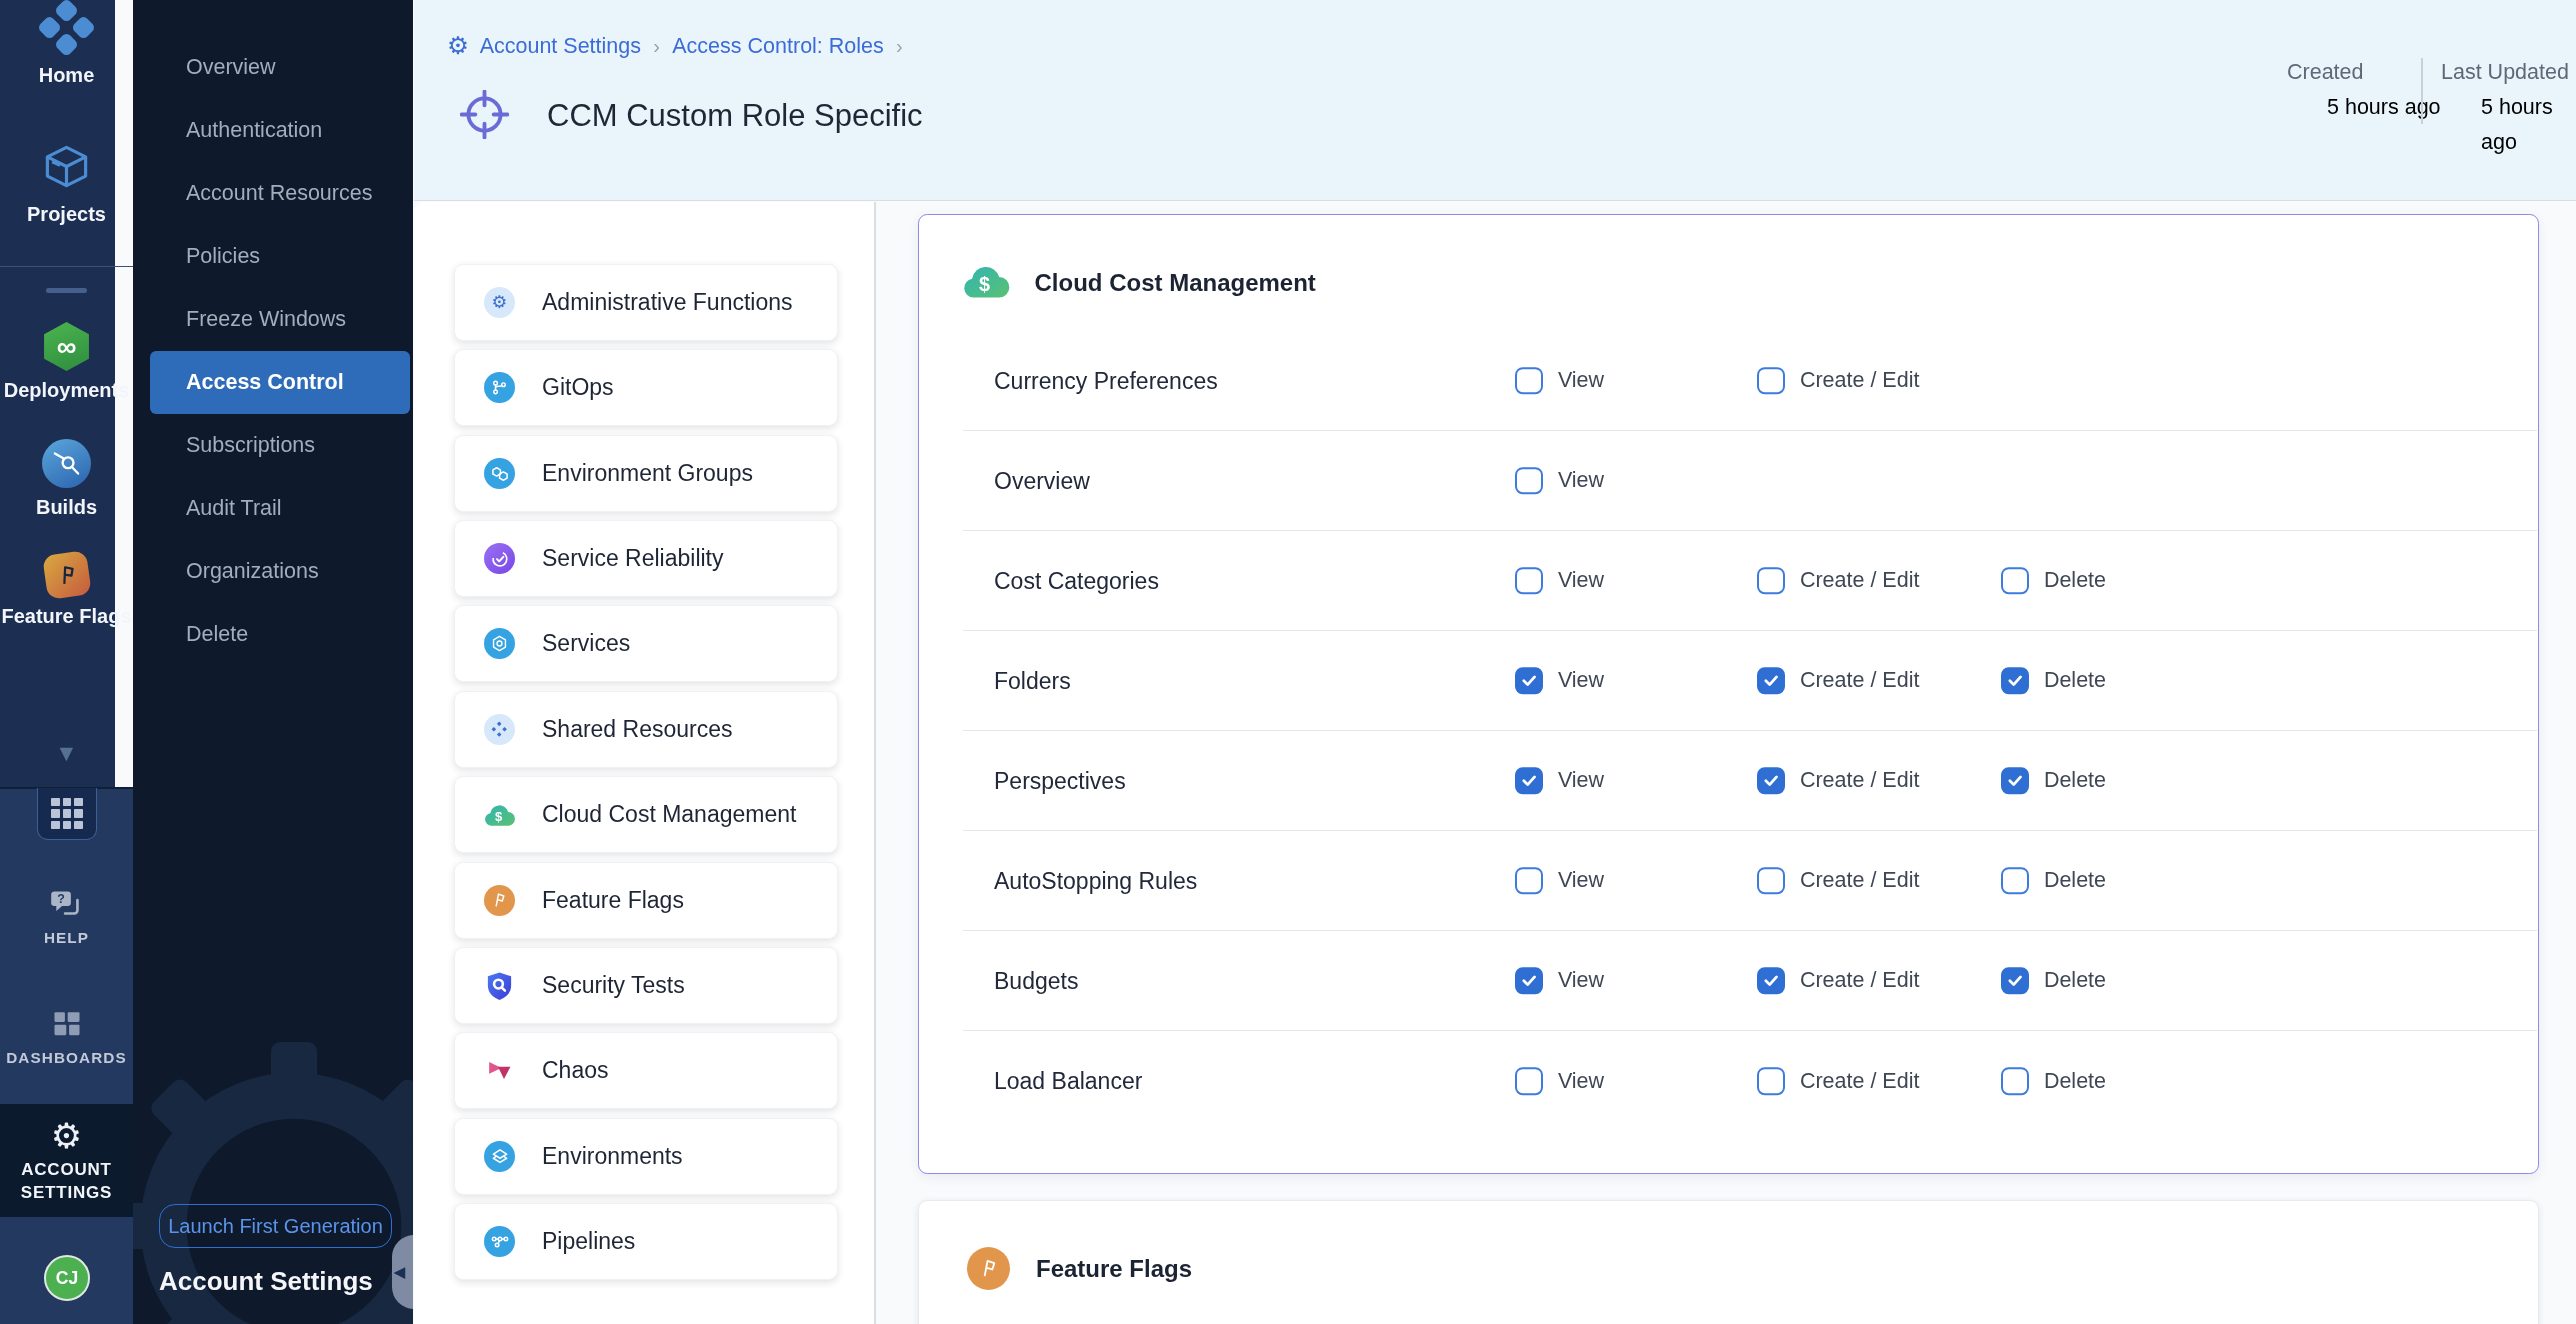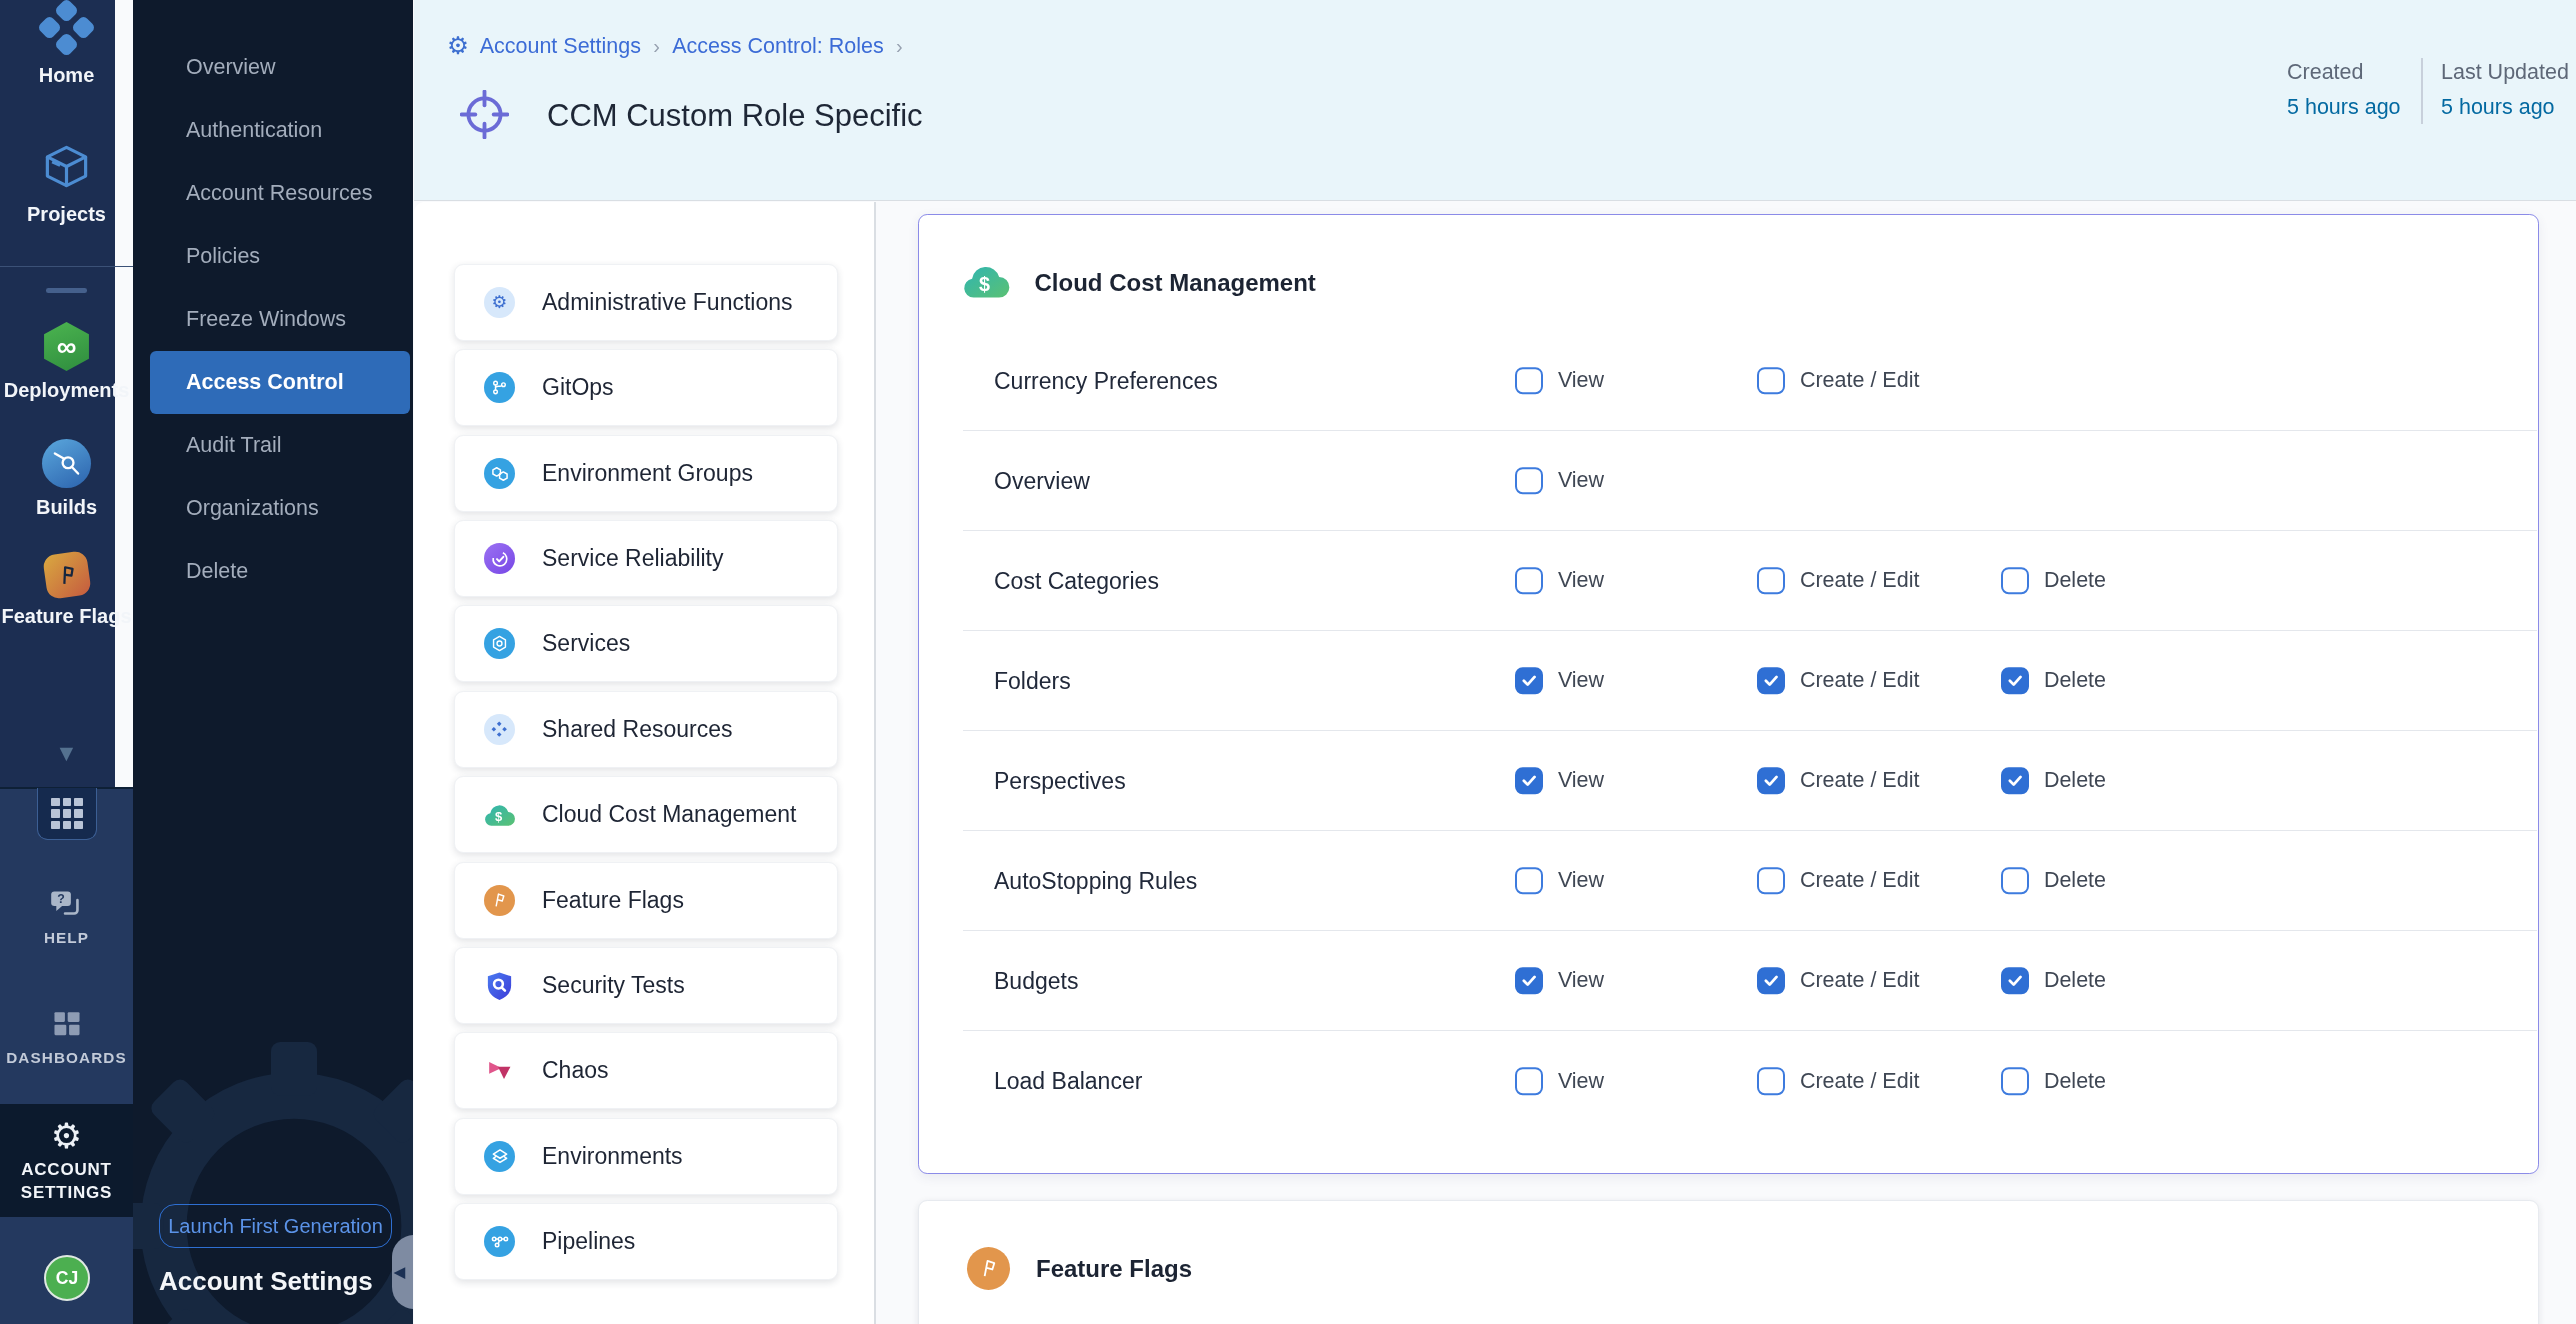--- a/index.html
+++ b/index.html
@@ -44,21 +44,21 @@
 
   
   .topbar{position:absolute;left:414px;top:0;width:2162px;height:201px;background:#E9F5FA;border-bottom:0.8px solid #D9DEE3;z-index:10;}
   .crumbs{position:absolute;left:33px;top:34px;display:flex;align-items:center;font-size:21.5px;}
   .crumb-gear{color:#3D6FD0;font-size:24.5px;margin-right:10.7px;line-height:24.5px;}
   .crumb-link{color:#3B6BD6;cursor:pointer;}
   .crumb-sep{color:#97A1B0;margin:0 12.3px;font-size:20px;}
   .title-row{position:absolute;left:46px;top:90px;display:flex;align-items:center;gap:38px;}
   .page-title{font-size:31px;color:#1E2736;font-weight:500;}
   .meta{position:absolute;top:55px;font-size:21.5px;color:#5E6878;line-height:35px;}
-  .meta .lab{color:#5E6878;} .meta .val{color:#0369a1;}
+  .meta .lab{color:#5E6878;} .meta .val{color:#000000;margin-left:40px;}
   .meta-div{position:absolute;left:2007px;top:58px;width:1.5px;height:66px;background:#C8D0DB;}
 
   
   .content{position:absolute;left:414px;top:202px;width:2162px;height:1122px;background:#F9FAFC;}
   .res-panel{position:absolute;left:0;top:0;width:460px;height:1122px;background:#FFFFFF;border-radius:10.7px 0 0 0;}
   .v-div{position:absolute;left:460px;top:0;width:1.5px;height:1122px;background:#DADEE3;}
   .res-card{position:absolute;left:40px;width:384px;height:77px;background:#fff;border:0.8px solid #EFF1F4;border-radius:9.2px;box-shadow:0 2.3px 7.7px rgba(30,40,60,0.12);display:flex;align-items:center;cursor:pointer;}
   .res-card .ric{position:absolute;left:29px;width:31px;height:31px;border-radius:50%;display:flex;align-items:center;justify-content:center;}
   .res-card .rlab{position:absolute;left:87px;font-size:23px;color:#1E2534;font-weight:500;white-space:nowrap;}
 
@@ -209,20 +209,21 @@
           <rect x="410" y="420" width="70" height="60" rx="12" transform="rotate(45 445 450)"></rect>
       </g>
     </svg>
     <nav class="set-nav" id="settings-nav">
         <div class="set-item">Overview</div>
         <div class="set-item">Authentication</div>
         <div class="set-item">Account Resources</div>
         <div class="set-item">Policies</div>
         <div class="set-item">Freeze Windows</div>
         <div class="set-item sel">Access Control</div>
+        <div class="set-item">Subscriptions</div>
         <div class="set-item">Audit Trail</div>
         <div class="set-item">Organizations</div>
         <div class="set-item">Delete</div>
       </nav>
     <button class="launch-btn">Launch First Generation</button>
     <div class="panel-title">Account Settings</div>
     <div class="collapse-tab">
         <span>◀</span>
       </div>
   </aside>

